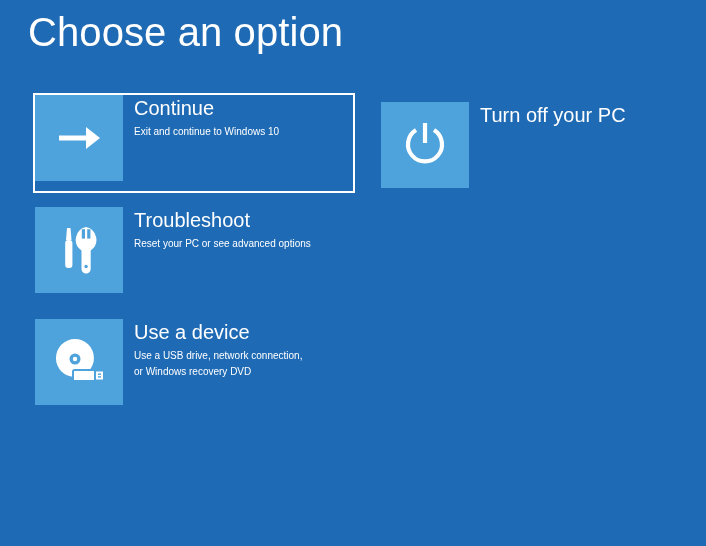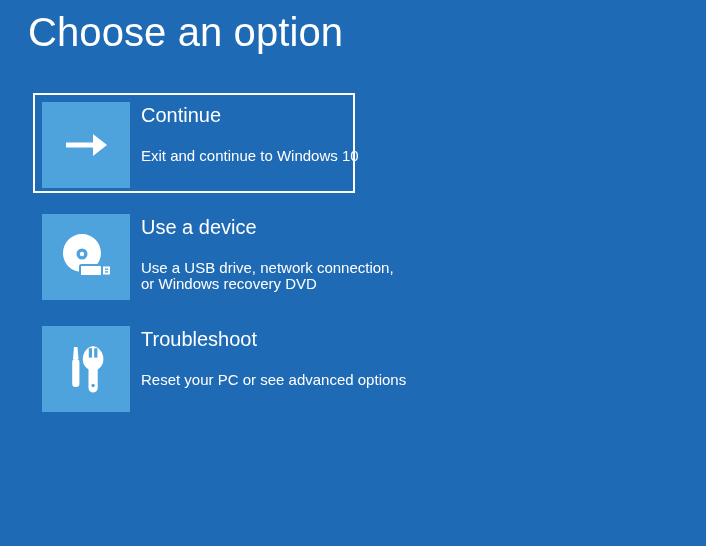--- a/index.html
+++ b/index.html
@@ -42,21 +42,20 @@
     width: 322px;
   }
 
   .option {
     position: relative;
     box-sizing: border-box;
     width: 322px;
     height: 100px;
     margin-bottom: 12px;
     border: 2px solid transparent;
-    padding: 7px;
     display: flex;
     align-items: flex-start;
   }
   .option.focused {
     border-color: #ffffff;
   }
 
   .tile {
     flex: 0 0 auto;
     width: 88px;
@@ -76,25 +75,25 @@
 
   .option-title {
     font-size: 20px;
     font-weight: 300;
     line-height: 25px;
     color: #ffffff;
     white-space: nowrap;
   }
 
   .option-sub {
-    font-size: 15px;
+    font-size: 10px;
     font-weight: 400;
     line-height: 15.5px;
     color: #ffffff;
-    margin-top: 20px;
+    margin-top: 3px;
     max-width: 210px;
   }
   .option-sub div { white-space: nowrap; }
 
   
   .shutdown-option {
     position: absolute;
     left: 372px;
     top: 93px;
     box-sizing: border-box;
@@ -127,20 +126,44 @@
         <span>
           <svg width="50" height="40" viewBox="0 0 50 40" aria-hidden="true">
             <path d="M5 17.5 H32 V9 L46 20 L32 31 V22.5 H5 Z" fill="#ffffff"></path>
           </svg>
         </span>
       </div>
       <div class="option-text">
         <div class="option-title">Continue</div>
         <div class="option-sub">
           <div>Exit and continue to Windows 10</div>
+        </div>
+      </div>
+    </div>
+
+    <div class="option">
+      <div class="tile">
+        <span>
+          <svg width="46" height="52" viewBox="0 0 46 52" aria-hidden="true">
+
+            <path d="M11 4 L14.5 4 L15.5 16 L10 16 Z" fill="#ffffff"></path>
+            <rect x="9.2" y="16" width="7.2" height="28" rx="3" fill="#ffffff"></rect>
+
+            <path d="M30 3 A13 13 0 0 0 25.5 26.5 L25.5 45 A4.6 4.6 0 0 0 34.7 45 L34.7 26.5 A13 13 0 0 0 30 3 Z
+                     M26.5 6.5 L26.5 14 L33.5 14 L33.5 6.5 A10 10 0 0 1 33.5 6.5 Z" fill="#ffffff"></path>
+            <rect x="25.8" y="5.2" width="3.2" height="9.4" fill="#4fa3dc"></rect>
+            <rect x="31.2" y="5.2" width="3.2" height="9.4" fill="#4fa3dc"></rect>
+            <circle cx="30.1" cy="42.5" r="1.7" fill="#4fa3dc"></circle>
+          </svg>
+        </span>
+      </div>
+      <div class="option-text">
+        <div class="option-title">Troubleshoot</div>
+        <div class="option-sub">
+          <div>Reset your PC or see advanced options</div>
         </div>
       </div>
     </div>
 
     <div class="option">
       <div class="tile">
         <span>
           <svg width="52" height="50" viewBox="0 0 52 50" aria-hidden="true">
             <path d="M22 2 A19 19 0 1 1 21.9 40 A19 19 0 0 1 22 2 Z
                      M22 16.5 A5.5 5.5 0 1 0 22.01 27.5 A5.5 5.5 0 0 0 22 16.5 Z" fill="#ffffff" fill-rule="evenodd"></path>
@@ -154,40 +177,29 @@
       </div>
       <div class="option-text">
         <div class="option-title">Use a device</div>
         <div class="option-sub">
           <div>Use a USB drive, network connection,</div>
           <div>or Windows recovery DVD</div>
         </div>
       </div>
     </div>
 
-    <div class="option">
-      <div class="tile">
-        <span>
-          <svg width="46" height="52" viewBox="0 0 46 52" aria-hidden="true">
-
-            <path d="M11 4 L14.5 4 L15.5 16 L10 16 Z" fill="#ffffff"></path>
-            <rect x="9.2" y="16" width="7.2" height="28" rx="3" fill="#ffffff"></rect>
-
-            <path d="M30 3 A13 13 0 0 0 25.5 26.5 L25.5 45 A4.6 4.6 0 0 0 34.7 45 L34.7 26.5 A13 13 0 0 0 30 3 Z
-                     M26.5 6.5 L26.5 14 L33.5 14 L33.5 6.5 A10 10 0 0 1 33.5 6.5 Z" fill="#ffffff"></path>
-            <rect x="25.8" y="5.2" width="3.2" height="9.4" fill="#4fa3dc"></rect>
-            <rect x="31.2" y="5.2" width="3.2" height="9.4" fill="#4fa3dc"></rect>
-            <circle cx="30.1" cy="42.5" r="1.7" fill="#4fa3dc"></circle>
-          </svg>
-        </span>
-      </div>
-      <div class="option-text">
-        <div class="option-title">Troubleshoot</div>
-        <div class="option-sub">
-          <div>Reset your PC or see advanced options</div>
-        </div>
-      </div>
-    </div>
-
   </div>
 
+  <div class="shutdown-option">
+    <div class="tile">
+      <span>
+        <svg width="48" height="50" viewBox="0 0 48 50" aria-hidden="true">
+          <path d="M15 10 A17 17 0 1 0 33 10" fill="none" stroke="#ffffff" stroke-width="4.2" stroke-linecap="butt"></path>
+          <rect x="21.9" y="3" width="4.2" height="20" fill="#ffffff"></rect>
+        </svg>
+      </span>
+    </div>
+    <div class="shutdown-text">
+      <div class="option-title">Turn off your PC</div>
+    </div>
+  </div>
 
 </div>
 
 </body></html>

